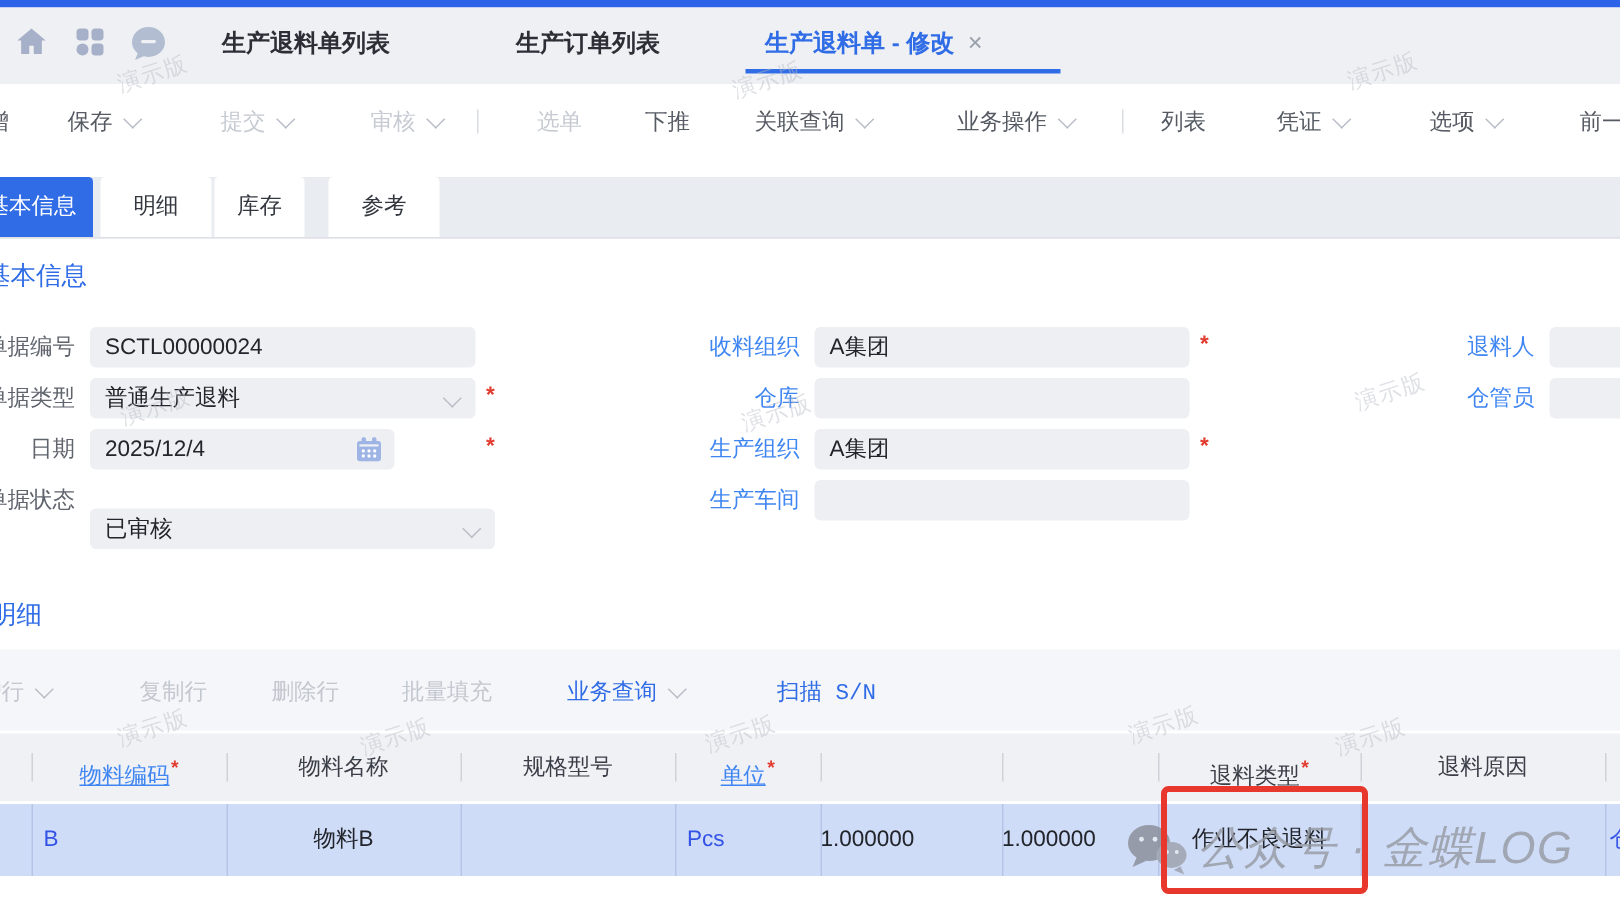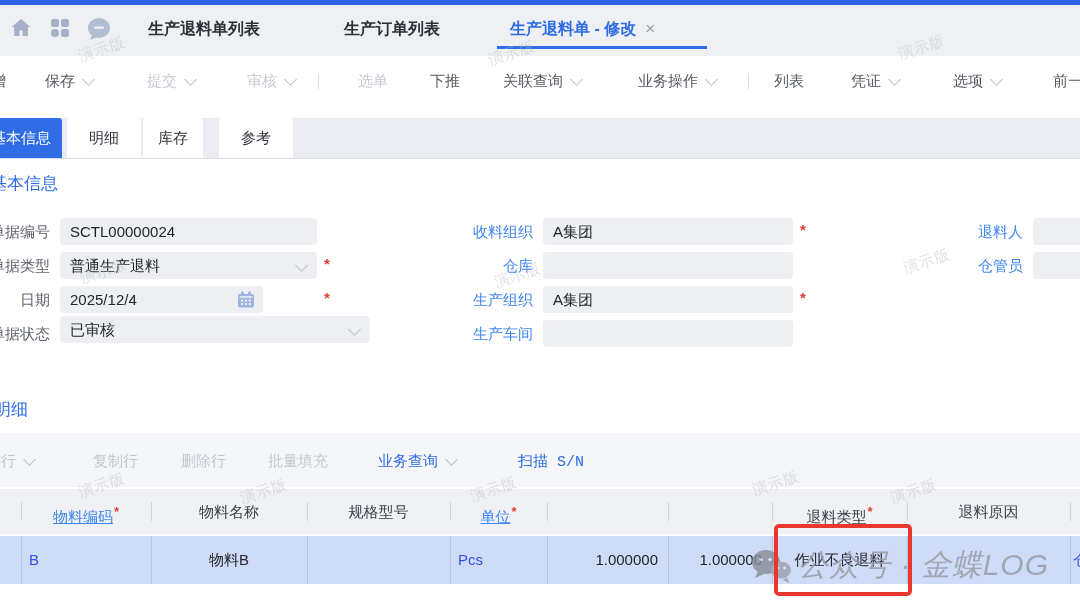--- a/index.html
+++ b/index.html
@@ -39,21 +39,21 @@
   .dtbi.blue{color:#2f6ce6;font-family:Liberation Mono, monospace;}
   .thead{position:absolute;left:0;top:489px;width:1080px;height:45px;background:#f0f1f5;}
   .th{position:absolute;top:0;height:45px;line-height:45px;text-align:center;font-size:15px;color:#3a3e47;white-space:nowrap;}
   .th .thl{text-decoration:underline;color:#3f86f2;cursor:pointer;}
   .req2{color:#e23b30;font-weight:bold;font-size:13px;vertical-align:6px;margin-left:1px;}
   .vsep{position:absolute;top:13px;width:1px;height:19px;background:#cfd2d9;}
   .trow{position:absolute;left:0;top:536px;width:1080px;height:48px;background:#cfdcf7;}
   .td{position:absolute;top:0;height:48px;line-height:48px;font-size:15px;color:#22252b;white-space:nowrap;}
   .td.blue{color:#3353e6;}
   .td.center{text-align:center;}
-  .td.right{text-align:right;}
+  .td.right{text-align:left;}
   .rsep{position:absolute;top:0;width:1px;height:48px;background:rgba(150,168,210,.45);}
   
   .wm{position:absolute;font-size:15px;color:#b9bcc6;opacity:.45;transform:rotate(-18deg);letter-spacing:1px;z-index:6;pointer-events:none;white-space:nowrap;}
   .brand{position:absolute;left:750px;top:545px;z-index:15;display:flex;align-items:center;opacity:.8;pointer-events:none;}
   .brand span{font-size:30px;color:#9599a2;letter-spacing:1px;margin-left:6px;white-space:nowrap;font-style:italic;}
   .redbox{position:absolute;left:774px;top:524px;width:130px;height:64px;border:4px solid #e8382d;border-radius:5px;z-index:20;pointer-events:none;}
 </style>
 </head>
 <body>
 
@@ -140,21 +140,21 @@
         <circle cx="12.8" cy="9.6" r="1.1" fill="#fff"></circle>
       <circle cx="5.2" cy="13" r="1.1" fill="#fff"></circle>
         <circle cx="9" cy="13" r="1.1" fill="#fff"></circle>
         <circle cx="12.8" cy="13" r="1.1" fill="#fff"></circle>
     </svg>
   </span>
 </div>
 <span class="req" style="left:324px;top:284px">*</span>
 
 <span class="flabel" style="left:-40px;top:320px">单据状态</span>
-<div class="finput" style="left:60px;top:316px;width:310px">
+<div class="finput" style="left:60px;top:339px;width:270px">
     <span class="fval">已审核</span>
     <i class="fchev"></i>
   </div>
 
 <span class="flabel blue" style="left:433px;top:218px;width:100px">收料组织</span>
 <div class="finput" style="left:543px;top:218px;width:250px">
     <span class="fval">A集团</span>
   </div>
 <span class="req" style="left:800px;top:216px">*</span>
 

